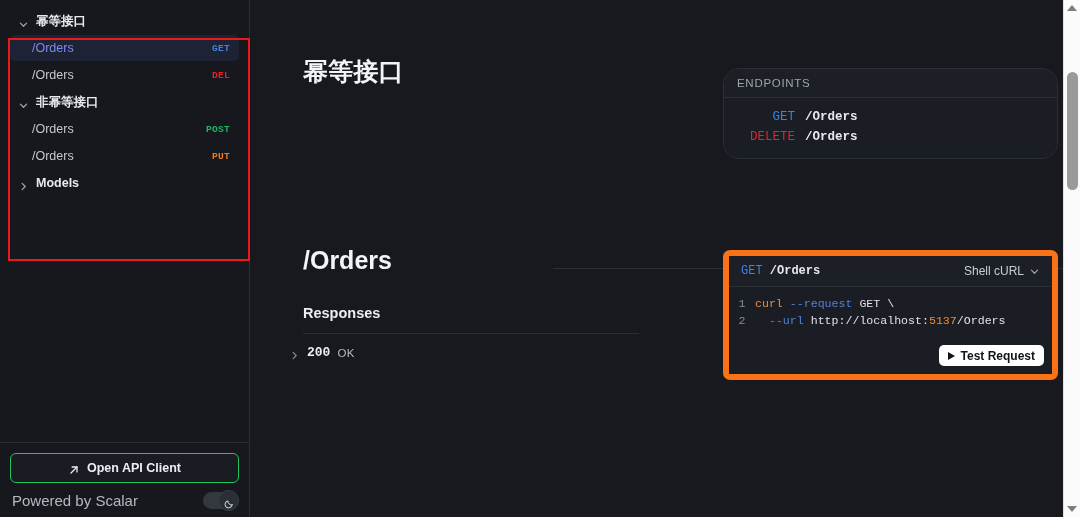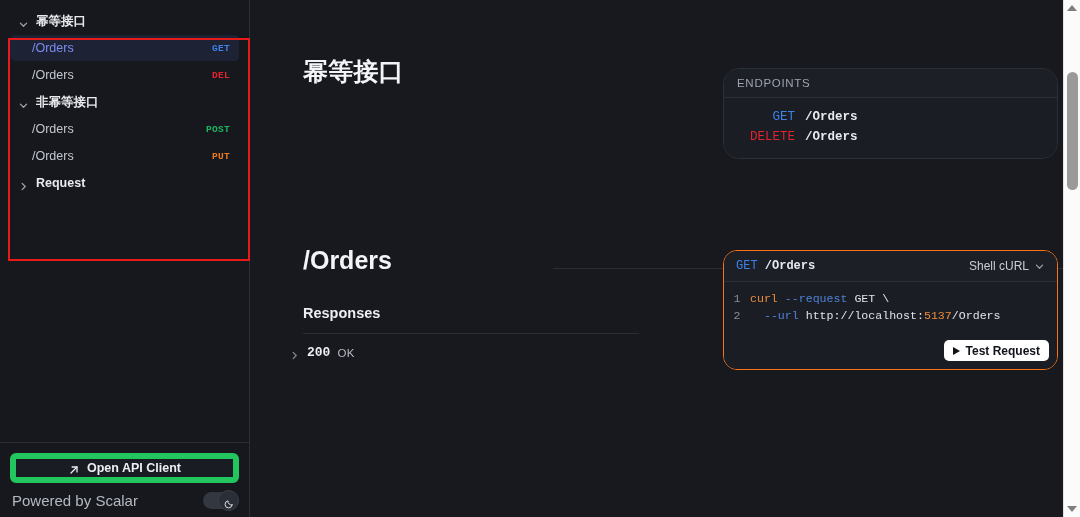--- a/index.html
+++ b/index.html
@@ -130,21 +130,21 @@
   .m-del { color: #e0252f; }
   .m-post { color: #1eb561; }
   .m-put { color: #ee7a20; }
 
   .sidebar-foot {
     border-top: 1px solid #2b2e36;
     padding: 10px 10px 8px 10px;
   }
   .api-client-btn {
     height: 30px;
-    border: 6px solid #22c55e;
+    border: 1px solid #22c55e;
     border-radius: 6px;
     background: #191c22;
     display: flex;
     align-items: center;
     justify-content: center;
     gap: 7px;
     cursor: pointer;
   }
   .api-client-btn .label {
     font-size: 12.5px;
@@ -286,22 +286,22 @@
   .resp-text {
     font-size: 11.5px;
     color: #b6bbc4;
     letter-spacing: .3px;
   }
 
   
   .code-card {
     margin-top: 4px;
     width: 335px;
-    border: 1px solid #f97316;
-    border-radius: 14px;
+    border: 6px solid #f97316;
+    border-radius: 7px;
     overflow: hidden;
     background: #1a1d23;
   }
   .code-head {
     display: flex;
     align-items: center;
     justify-content: space-between;
     padding: 8px 12px;
     border-bottom: 1px solid #2b2f37;
     background: #1c1f26;
@@ -443,21 +443,21 @@
         <span class="path">/Orders</span>
         <span class="method m-put">PUT</span>
       </div>
 
       <div class="nav-group-head">
         <span class="chev">
           <svg viewBox="0 0 16 16" width="11" height="11" fill="none" stroke="#d4d7dd" stroke-width="1.9" stroke-linecap="round" stroke-linejoin="round">
               <polyline points="6,3.5 10.5,8 6,12.5"></polyline>
             </svg>
         </span>
-        <span class="label">Request</span>
+        <span class="label">Models</span>
       </div>
 
     </nav>
 
     <div class="sidebar-foot">
       <div class="api-client-btn">
         <span class="arrow-ne">
           <svg viewBox="0 0 16 16" width="12" height="12" fill="none" stroke="#eceef2" stroke-width="1.7" stroke-linecap="round" stroke-linejoin="round">
             <line x1="4" y1="12" x2="12" y2="4"></line>
               <polyline points="5.5,4 12,4 12,10.5"></polyline>

